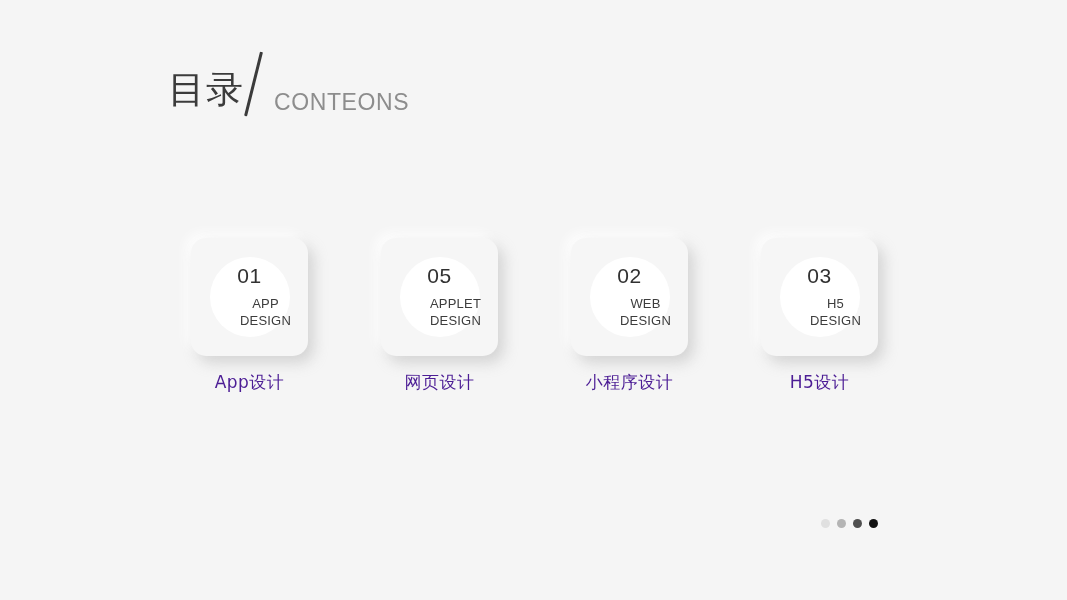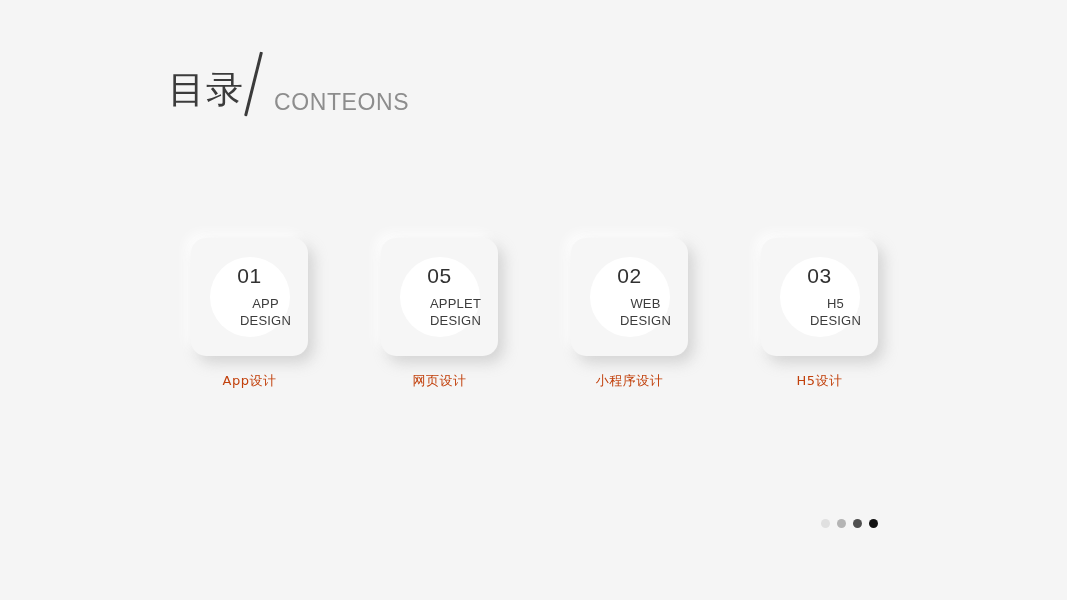--- a/index.html
+++ b/index.html
@@ -128,22 +128,22 @@
     font-size: 13px;
     color: #3d3d3d;
     line-height: 1.32;
     letter-spacing: 0.2px;
     white-space: pre-line;
     font-weight: 400;
     margin-left: 32px;
   }
   .card-label {
     margin-top: 18px;
-    font-size: 13px;
-    color: #c2410c;
+    font-size: 17px;
+    color: #4c1d95;
     letter-spacing: 0.5px;
     line-height: 1;
     white-space: nowrap;
     font-family: "DejaVu Sans", "Liberation Sans", sans-serif;
   }
 
   
   .pager {
     position: absolute;
     left: 821px;

